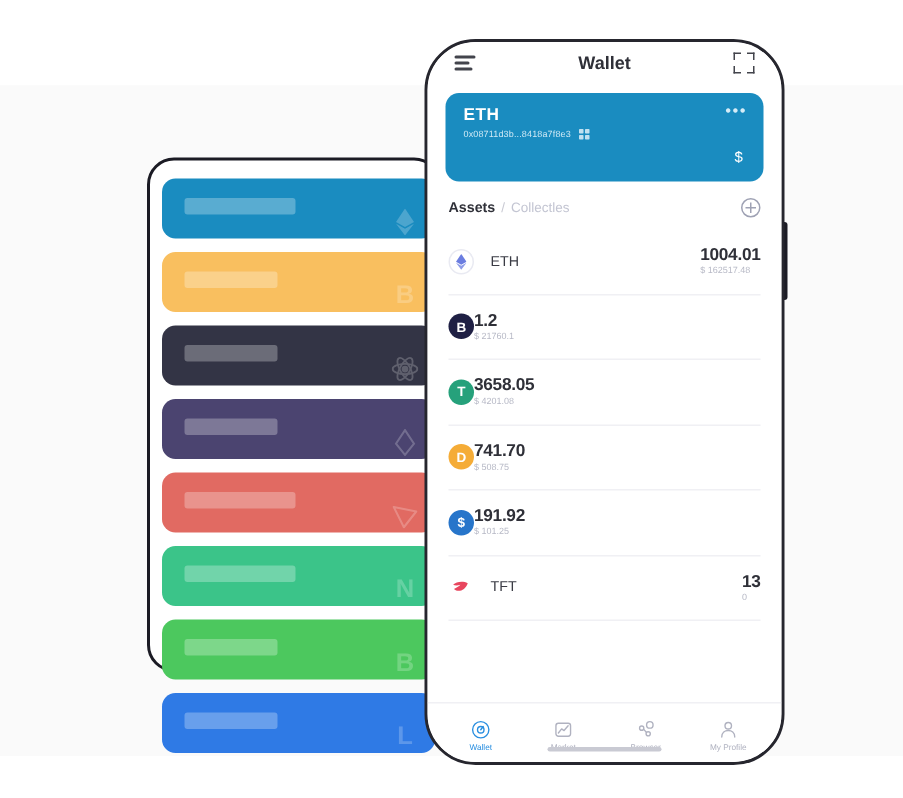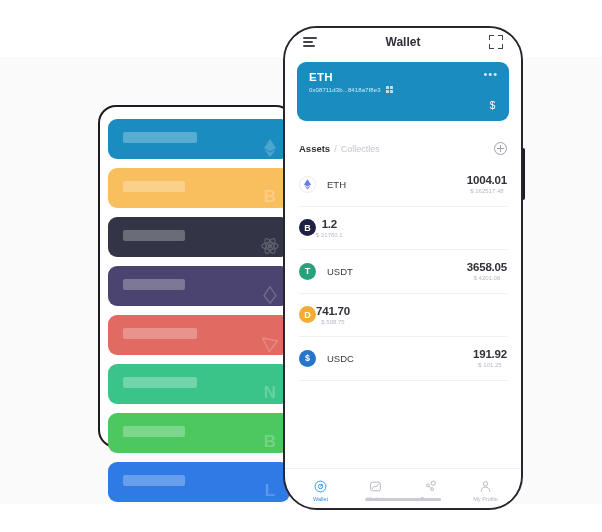--- a/index.html
+++ b/index.html
@@ -161,21 +161,21 @@
     text-align:right; margin-top:4px;
     font-size:21px; font-weight:bold; letter-spacing:-.3px;
     display:flex; align-items:flex-start; justify-content:flex-end;
   }
   .bc-cur{ font-size:10px; font-weight:normal; margin:3px 2px 0 0;}
 
   
   .tabs-row{
     flex:0 0 auto;
     display:flex; align-items:center; justify-content:space-between;
-    padding:21px 14px 8px 14px;
+    padding:11px 14px 8px 14px;
   }
   .tabs-left{ display:flex; align-items:baseline; gap:4px;}
   .tab-assets{ font-size:9.5px; font-weight:bold; color:#2f3038;}
   .tab-sep{ font-size:9px; color:#c9cad3;}
   .tab-coll{ font-size:9px; color:#c3c5d2;}
   .add-btn{
     width:13px; height:13px; border-radius:50%;
     border:1px solid #9fa2b4;
     display:flex; align-items:center; justify-content:center;
     cursor:pointer; position:relative;
@@ -196,21 +196,21 @@
     height:43.5px;
     border-bottom:1px solid #f0f0f4;
     cursor:pointer;
   }
   .asset-icon{
     width:17px; height:17px; border-radius:50%;
     display:flex; align-items:center; justify-content:center;
     flex:0 0 17px; font-size:9px; font-weight:bold; color:#fff;
   }
   .asset-name{ font-size:9.5px; color:#3a3b44; margin-left:11px; flex:1 1 auto;}
-  .asset-vals{ text-align:center;}
+  .asset-vals{ text-align:left;}
   .asset-amt{ font-size:11.5px; font-weight:bold; color:#2f3038; letter-spacing:-.2px;}
   .asset-fiat{ font-size:6px; color:#b7b9c6; margin-top:2px;}
 
   
   .bottomnav{
     flex:0 0 40px;
     border-top:1px solid #f0f0f4;
     display:flex; align-items:center;
     padding:4px 8px 0 8px;
   }
@@ -353,39 +353,49 @@
         </div>
         <div class="asset-row">
           <div class="asset-icon" style="background: rgb(31, 32, 68); color: rgb(255, 255, 255);">B</div>
           <div class="asset-vals">
             <div class="asset-amt">1.2</div>
             <div class="asset-fiat">$ 21760.1</div>
           </div>
         </div>
         <div class="asset-row">
           <div class="asset-icon" style="background: rgb(38, 161, 123); color: rgb(255, 255, 255);">T</div>
-          <div class="asset-name">USDT</div>
           <div class="asset-vals">
             <div class="asset-amt">3658.05</div>
             <div class="asset-fiat">$ 4201.08</div>
           </div>
         </div>
         <div class="asset-row">
           <div class="asset-icon" style="background: rgb(245, 172, 55); color: rgb(255, 255, 255);">D</div>
           <div class="asset-vals">
             <div class="asset-amt">741.70</div>
             <div class="asset-fiat">$ 508.75</div>
           </div>
         </div>
         <div class="asset-row">
           <div class="asset-icon" style="background: rgb(39, 117, 202); color: rgb(255, 255, 255);">$</div>
-          <div class="asset-name">USDC</div>
           <div class="asset-vals">
             <div class="asset-amt">191.92</div>
             <div class="asset-fiat">$ 101.25</div>
+          </div>
+        </div>
+        <div class="asset-row">
+          <div class="asset-icon" style="background: rgb(255, 255, 255); color: rgb(232, 70, 94);">
+            <svg viewBox="0 0 24 24" style="width:13px;height:13px">
+              <path d="M2 9 C6 5 14 4 20 7 C17 16 8 19 3 14 C6 13 9 11 11 9 C8 10 4 10 2 9 Z" fill="#e8465e"></path>
+            </svg>
+          </div>
+          <div class="asset-name">TFT</div>
+          <div class="asset-vals">
+            <div class="asset-amt">13</div>
+            <div class="asset-fiat">0</div>
           </div>
         </div>
       </div>
 
     <div class="bottomnav" id="bottom-nav">
         <div class="nav-item active">
           <div class="nav-ico">
             <svg viewBox="0 0 24 24">
               <circle cx="12" cy="12" r="10" stroke="#2a8fe0" stroke-width="1.7" fill="none"></circle>
               <circle cx="12" cy="12" r="4" stroke="#2a8fe0" stroke-width="1.7" fill="none"></circle>

